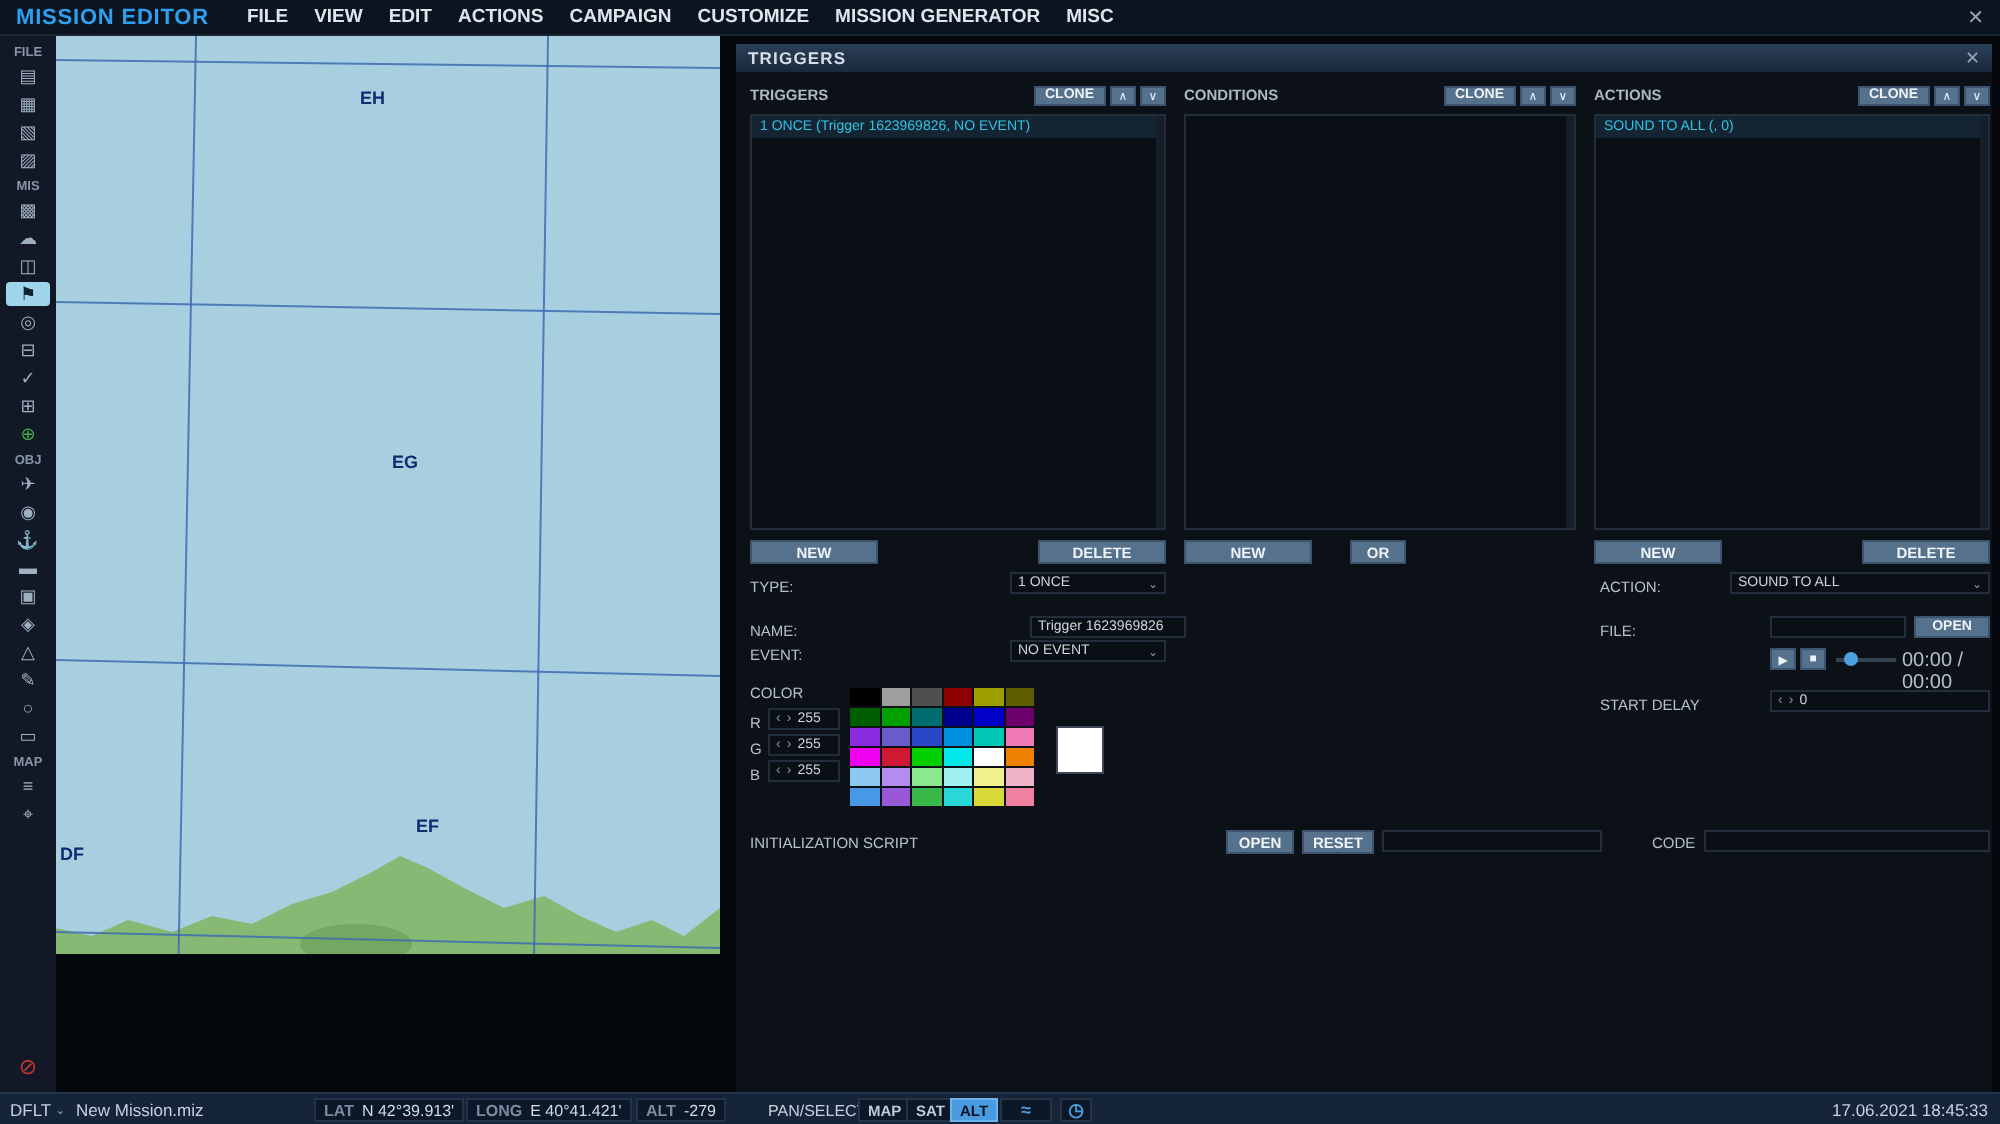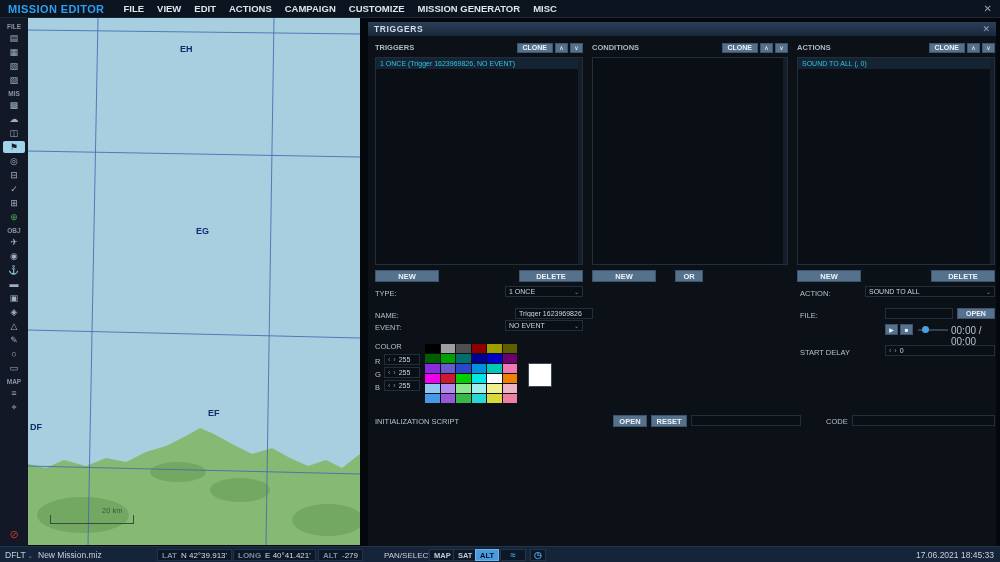--- a/index.html
+++ b/index.html
@@ -16,21 +16,21 @@
   
   .sidebar{position:absolute;left:0;top:18px;width:28px;height:528px;background:#121826;
     display:flex;flex-direction:column;align-items:center;padding-top:2px;}
   .sb-label{color:#8795a8;font-size:6.5px;font-weight:bold;margin:3px 0 1px;}
   .sb-icon{width:22px;height:12px;display:flex;align-items:center;justify-content:center;
     color:#9fb0c0;font-size:9px;line-height:1;margin:1px 0;border-radius:2px;}
   .sb-icon.sel{background:#9fd4ea;color:#12202e;}
   .sb-icon.bottom{margin-top:auto;margin-bottom:6px;font-size:11px;}
 
   
-  .map{position:absolute;left:28px;top:18px;width:332px;height:527px;background:#fdba74;overflow:hidden;}
+  .map{position:absolute;left:28px;top:18px;width:332px;height:459px;background:#fdba74;overflow:hidden;}
   .map svg{position:absolute;left:0;top:0;}
   .water{fill:#a7cfdf;} .land{fill:#86b973;} .land2{fill:#6fa45e;opacity:.85;}
   .gridline{stroke:#3f6cb4;stroke-width:1;opacity:.85;}
   .map-label{position:absolute;color:#132a70;font-size:9px;font-weight:bold;}
   .scalebar{position:absolute;left:22px;top:497px;width:84px;height:9px;
     border-left:1px solid #3c4c3c;border-right:1px solid #3c4c3c;border-bottom:1px solid #3c4c3c;}
   .scale-text{position:absolute;left:74px;top:488px;font-size:7.5px;color:#46563f;}
 
   
   .panel-header{position:absolute;left:368px;top:22px;width:628px;height:14px;

